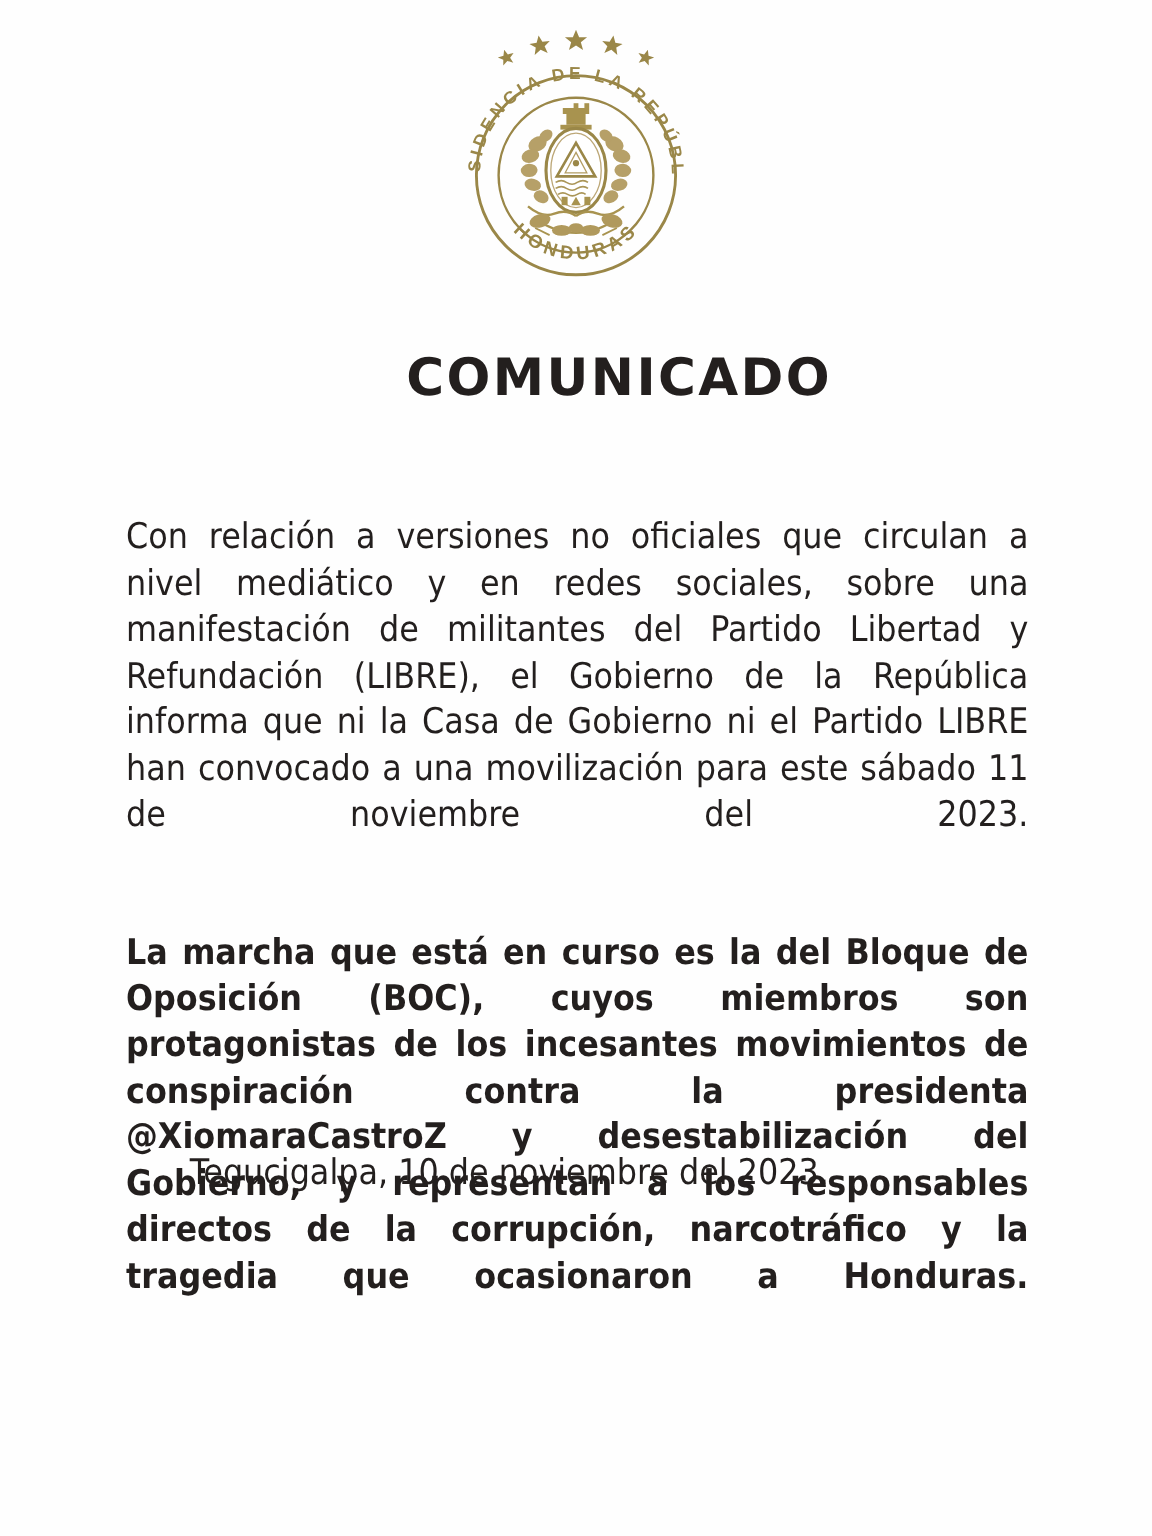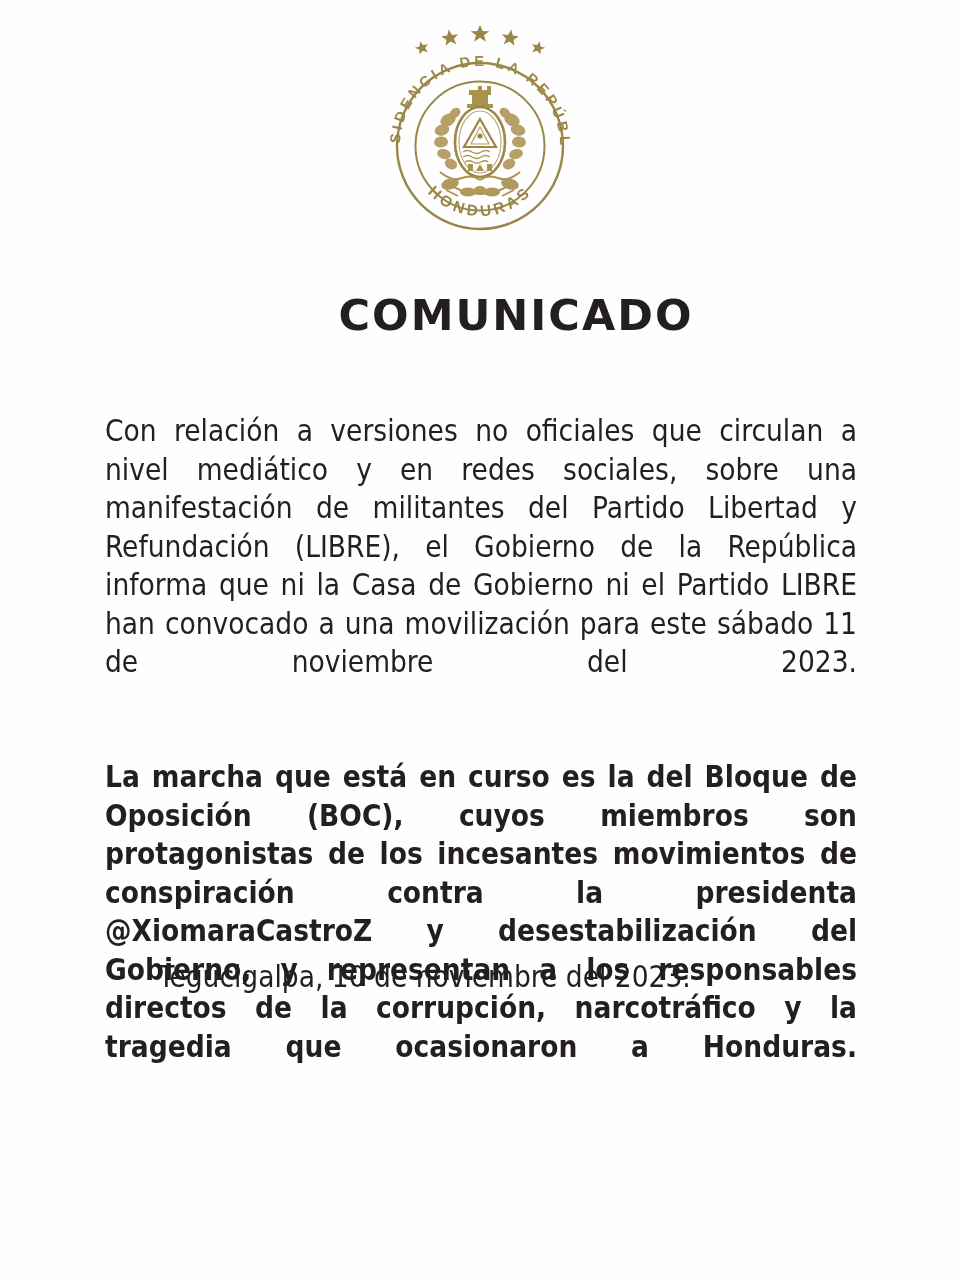--- a/index.html
+++ b/index.html
@@ -65,21 +65,21 @@
     top: 412px;
     width: 752px;
   }
   .para {
     font-family: "DejaVu Sans Condensed", "Liberation Sans Narrow", "Liberation Sans", sans-serif;
     font-size: 29.5px;
     line-height: 38.5px;
     color: #231f1e;
     text-align: justify;
     text-justify: inter-word;
-    margin: 0 0 38px 0;
+    margin: 16px 0 38px 0;
     font-weight: 400;
     -webkit-font-feature-settings: "kern" 1;
     font-feature-settings: "kern" 1;
     hyphens: none;
   }
   .para:last-of-type {
     margin-bottom: 0;
     font-weight: bold;
   }
   

